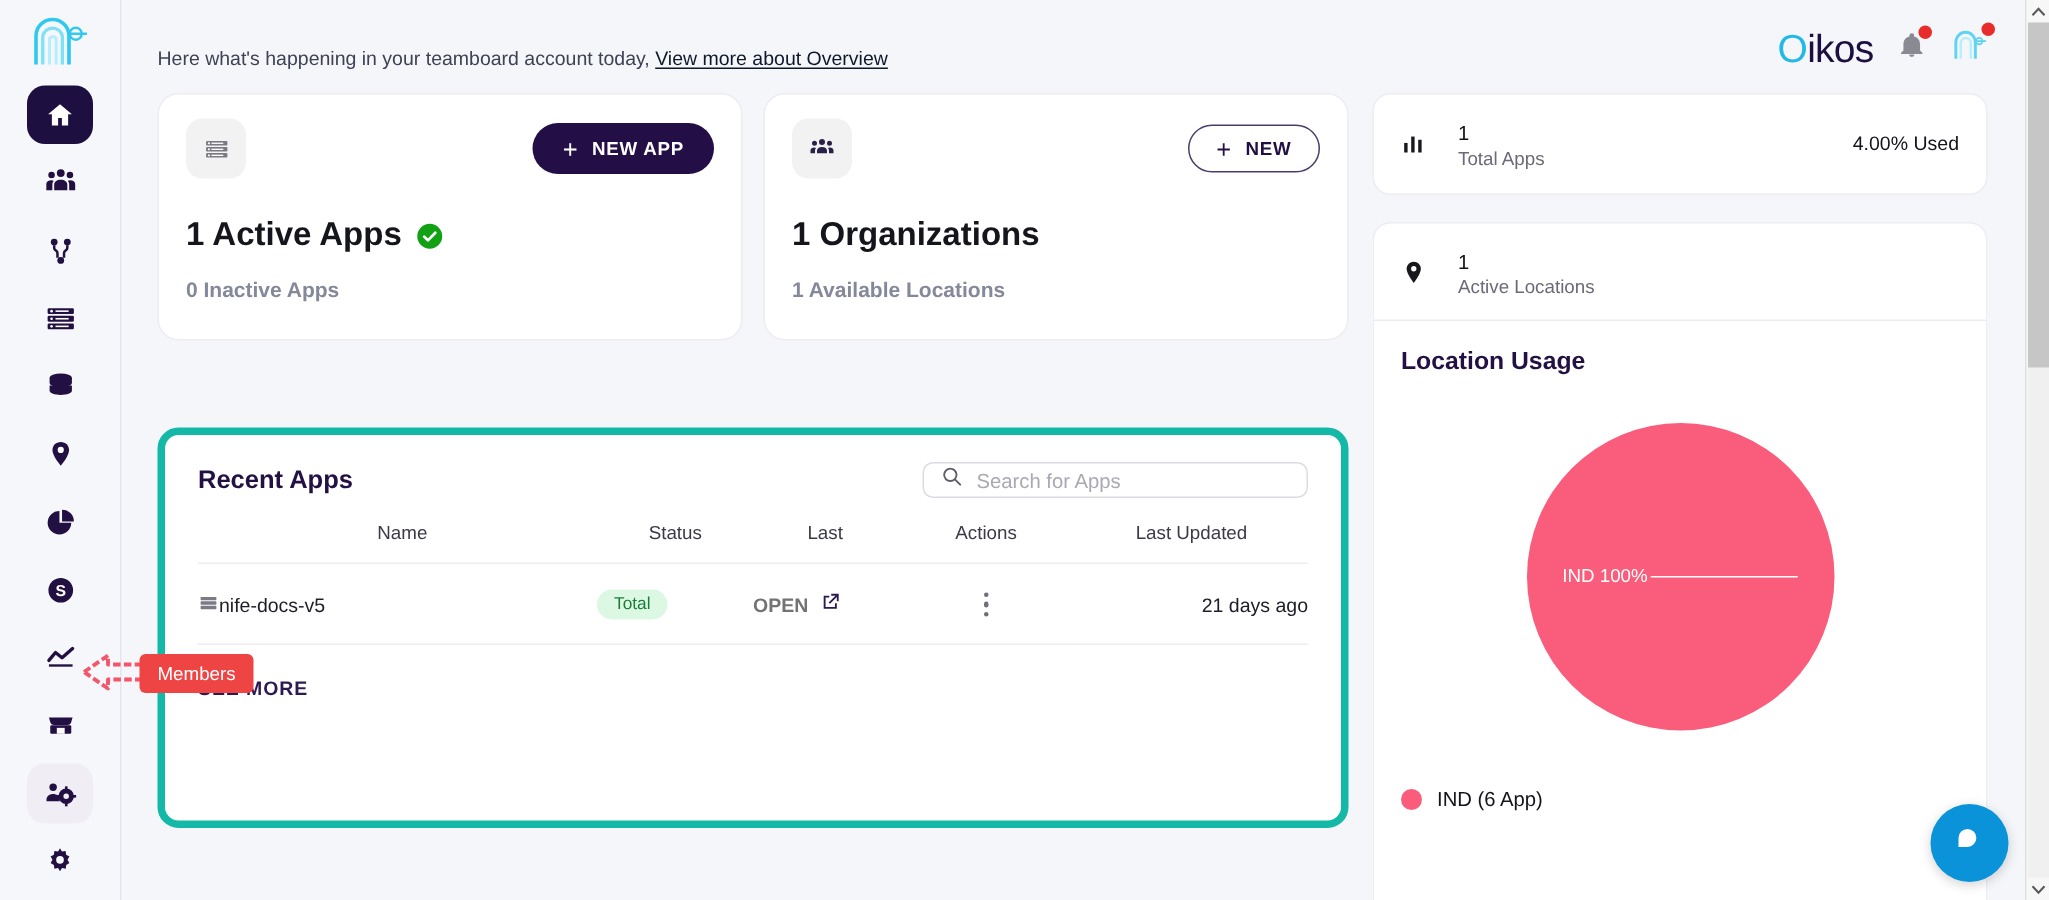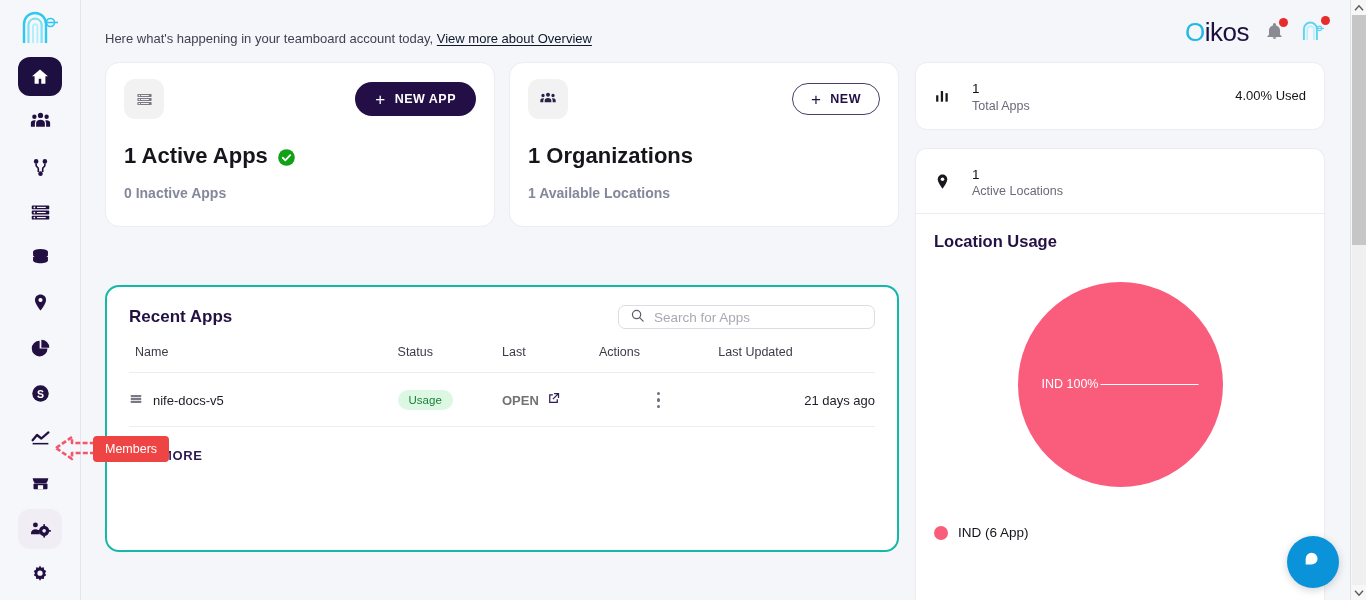--- a/index.html
+++ b/index.html
@@ -81,47 +81,47 @@
     display: flex; align-items: center; gap: 9px; cursor: pointer;
     font-family: "Liberation Sans", sans-serif;
   }
   .plus { font-size: 17px; font-weight: 400; line-height: 1; }
   .stat-title { margin-top: 24px; font-size: 22px; font-weight: 700; display: flex; align-items: center; gap: 9px; color:#15161c;}
   .stat-sub { margin-top: 16px; font-size: 14px; font-weight: 700; color: #85879a; }
   .check-ic { width: 19px; height: 19px; }
 
   
   .recent-card {
-    background: #fff; border: 2px solid #14b8a6; border-radius: 14px;
+    background: #fff; border: 5px solid #14b8a6; border-radius: 14px;
     margin-top: 58px; height: 267px; padding: 18px 22px 0 22px; position: relative;
   }
   .recent-head { display: flex; align-items: center; justify-content: space-between; }
   .recent-title { font-size: 17px; font-weight: 700; color: #241143; }
   .search-box {
     width: 257px; height: 24px; border: 1px solid #dcdce2; border-radius: 7px;
     display: flex; align-items: center; gap: 9px; padding: 0 11px; background: #fff;
   }
   .search-box input {
     border: none; outline: none; font-size: 13.5px; color: #2b2b35; width: 100%;
     font-family: "Liberation Sans", sans-serif; background: transparent;
   }
   .search-box input::placeholder { color: #a9a9b4; }
 
   table.apps { width: 100%; border-collapse: collapse; margin-top: 16px; }
   table.apps th {
-    font-size: 12.5px; font-weight: 400; color: #3b3b48; text-align: left;
+    font-size: 12.5px; font-weight: 400; color: #3b3b48; text-align: center;
     padding-bottom: 13px; border-bottom: 1px solid #ededf1;
   }
   table.apps td { font-size: 13px; color: #1d1d27; padding: 17px 0 16px 0; border-bottom: 1px solid #ededf1; }
   .col-name { width: 36%; padding-left: 6px; }
   .col-status { width: 14%; text-align: left; }
   .col-link { width: 13%; }
   .col-actions { width: 16%; }
   .col-updated { width: 21%; text-align: right; }
-  .cell-name { display: flex; align-items: center; gap: 10px; }
+  .cell-name { display: flex; align-items: center; }
   .badge-active {
     display: inline-block; background: #dcf8e3; color: #197d3a; border-radius: 11px;
     font-size: 11.5px; padding: 4px 11px; font-weight: 400;
   }
   .open-link { display: flex; align-items: center; gap: 7px; color: #737373; font-size: 13px; font-weight: 600; cursor: pointer; }
   .kebab { display:flex; flex-direction: column; gap: 3px; align-items:center; cursor:pointer; }
   .kebab i { width: 3.2px; height: 3.2px; border-radius: 50%; background: #6f6f7d; display:block; }
   .see-more {
     margin-top: 21px; font-size: 13px; font-weight: 600; color: #2e1a52; letter-spacing: .6px; cursor: pointer;
     display: inline-block;
@@ -445,21 +445,21 @@
                       <svg width="14" height="14" viewBox="0 0 24 24">
                         <rect x="3" y="5" width="18" height="3.8" rx="0.8" fill="#7b7b85"></rect>
                         <rect x="3" y="10.1" width="18" height="3.8" rx="0.8" fill="#7b7b85"></rect>
                         <rect x="3" y="15.2" width="18" height="3.8" rx="0.8" fill="#7b7b85"></rect>
                       </svg>
                     </span>
                     <span>nife-docs-v5</span>
                   </span>
                 </td>
                 <td class="col-status">
-                  <span class="badge-active">Usage</span>
+                  <span class="badge-active">Total</span>
                 </td>
                 <td class="col-link">
                   <span class="open-link">
                     <span>OPEN</span>
                     <span>
                       <svg width="15" height="15" viewBox="0 0 24 24">
                         <path d="M5 5h6v2H7v10h10v-4h2v6H5z" fill="#2e1a52"></path>
                         <path d="M13 3h8v8h-2V6.4l-7.3 7.3-1.4-1.4L17.6 5H13z" fill="#2e1a52"></path>
                       </svg>
                     </span>

